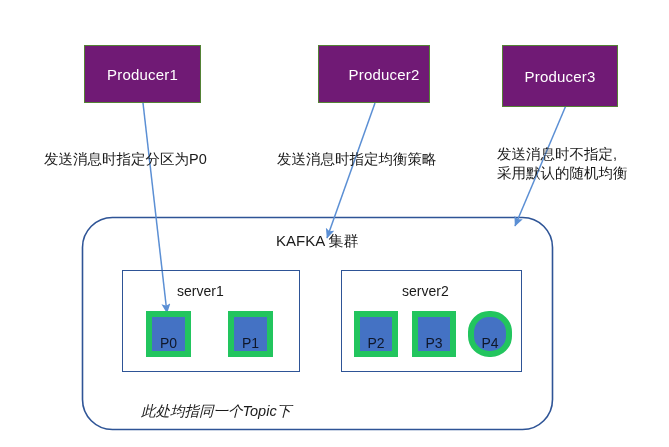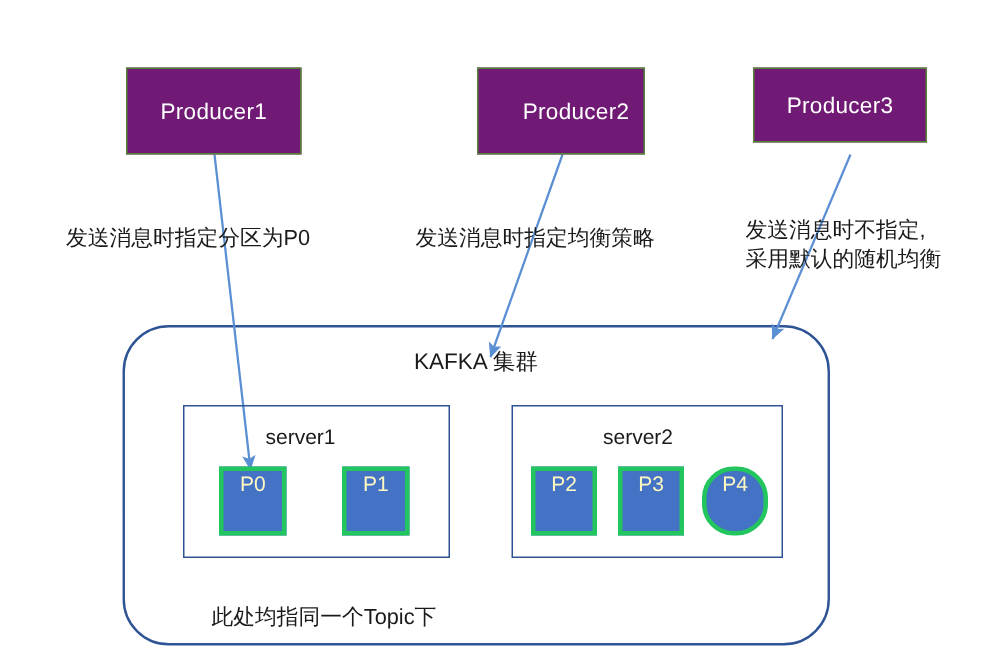--- a/index.html
+++ b/index.html
@@ -7,23 +7,23 @@
        font-family:"Liberation Sans","DejaVu Sans",sans-serif;}
   #stage{position:absolute;left:0;top:0;width:669px;height:447px;}
   .svg-layer{position:absolute;left:0;top:0;width:669px;height:447px;}
   .producer{position:absolute;background:#701a75;border:1px solid #548235;
             box-sizing:border-box;display:flex;align-items:center;
             justify-content:center;color:#ffffff;font-size:15px;letter-spacing:.2px;}
   .cluster-label{position:absolute;color:#1a1a1a;font-size:15px;white-space:nowrap;}
   .note{position:absolute;color:#1a1a1a;font-size:14.5px;line-height:19px;white-space:nowrap;}
   .server-box{position:absolute;border:1px solid #2E5496;box-sizing:border-box;background:transparent;}
   .server-title{position:absolute;color:#1a1a1a;font-size:14px;white-space:nowrap;}
-  .partition{position:absolute;background:#4472C4;border:3px solid #22c55e;
-             box-sizing:border-box;display:flex;align-items:flex-start;justify-content:center;
-             color:#fef9c3;font-size:14px;}
+  .partition{position:absolute;background:#4472C4;border:6px solid #22c55e;
+             box-sizing:border-box;display:flex;align-items:flex-end;justify-content:center;
+             color:#0f172a;font-size:14px;}
   .footer-note{position:absolute;color:#1a1a1a;font-size:14.5px;white-space:nowrap;}
 </style>
 </head>
 <body>
 
 <div id="stage">
 
   <svg class="svg-layer" viewBox="0 0 669 447" xmlns="http://www.w3.org/2000/svg">
     <defs>
       <marker id="ah" markerWidth="9" markerHeight="9" refX="6.2" refY="3" orient="auto" markerUnits="strokeWidth">
@@ -39,21 +39,21 @@
 
     <line x1="567" y1="103" x2="515" y2="226" stroke="#5B8FD4" stroke-width="1.5" marker-end="url(#ah)"></line>
   </svg>
 
   <div class="producer" style="left:84px;top:45px;width:117px;height:58px;">
     <span>Producer1</span>
   </div>
   <div class="producer" style="left:318px;top:45px;width:112px;height:58px;padding-left:20px;">
     <span>Producer2</span>
   </div>
-  <div class="producer" style="left:502px;top:45px;width:116px;height:50px;">
+  <div class="producer" style="left:502px;top:45px;width:116px;height:62px;">
     <span>Producer3</span>
   </div>
 
   <div class="note" style="left:44px;top:150px;">
     <div>发送消息时指定分区为P0</div>
   </div>
 
   <div class="note" style="left:277px;top:150px;">
     <div>发送消息时指定均衡策略</div>
   </div>
@@ -79,15 +79,15 @@
   <div class="partition" style="left:354px;top:311px;width:44px;height:46px;">
     <span>P2</span>
   </div>
   <div class="partition" style="left:412px;top:311px;width:44px;height:46px;">
     <span>P3</span>
   </div>
   <div class="partition" style="left:468px;top:311px;width:44px;height:46px;border-radius:21px;">
     <span>P4</span>
   </div>
 
-  <div class="footer-note" style="left:141px;top:402px;">此处均指同一个Topic下</div>
+  <div class="footer-note" style="left:141px;top:402px;font-style:italic;">此处均指同一个Topic下</div>
 
 </div>
 
 </body></html>

